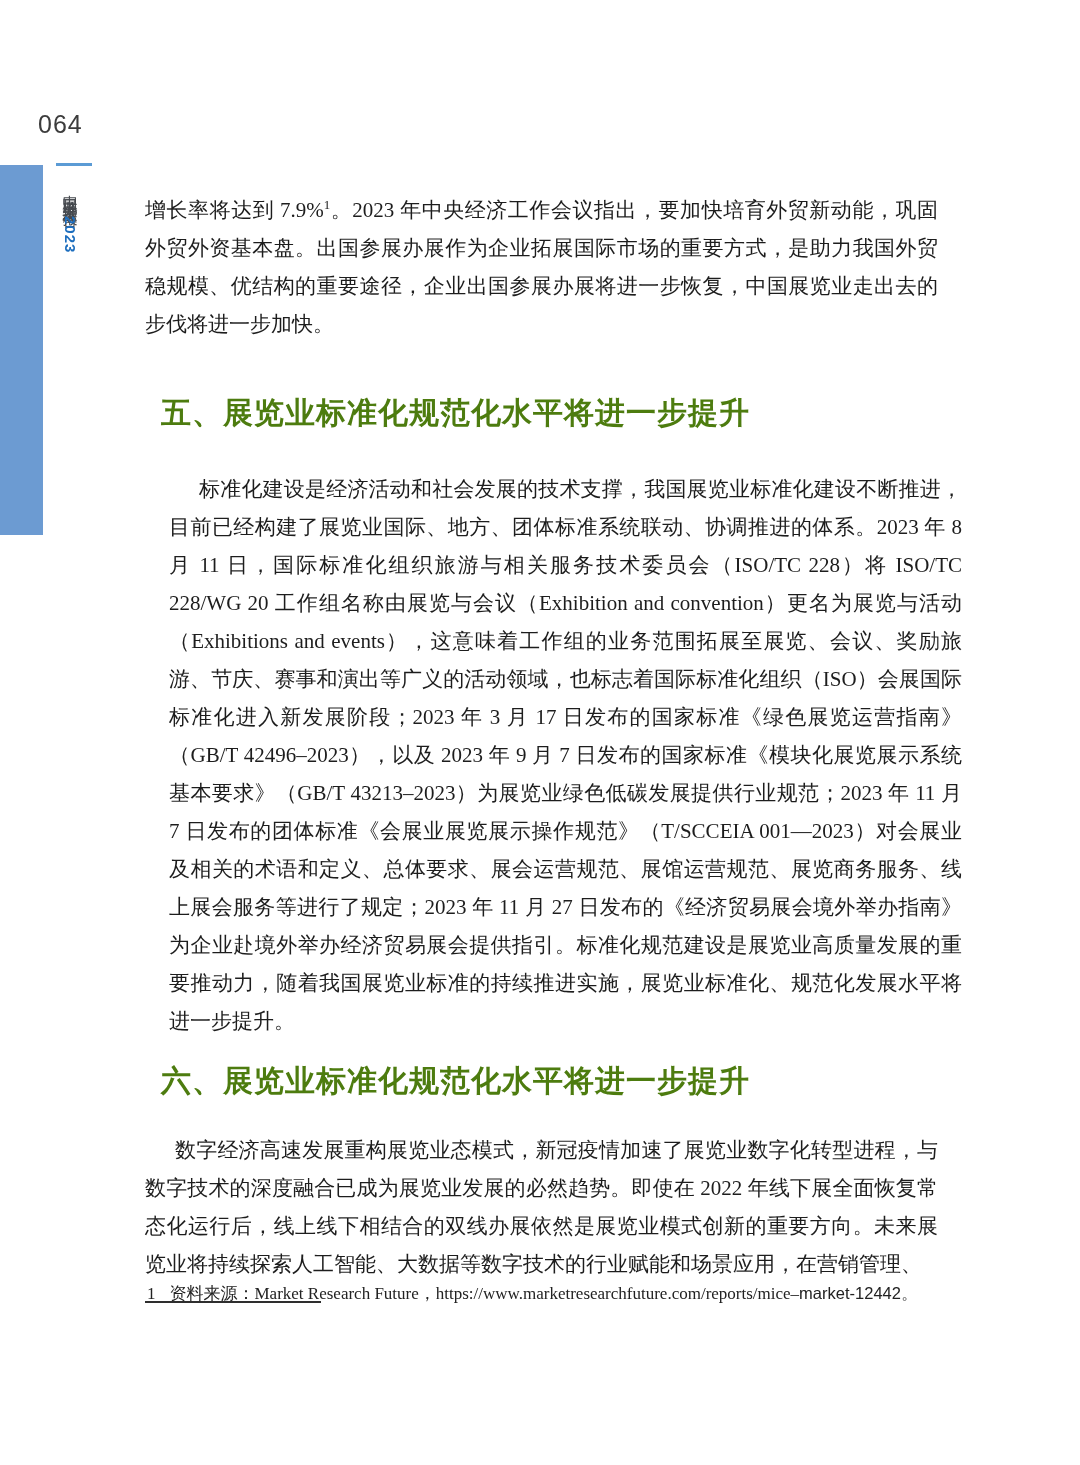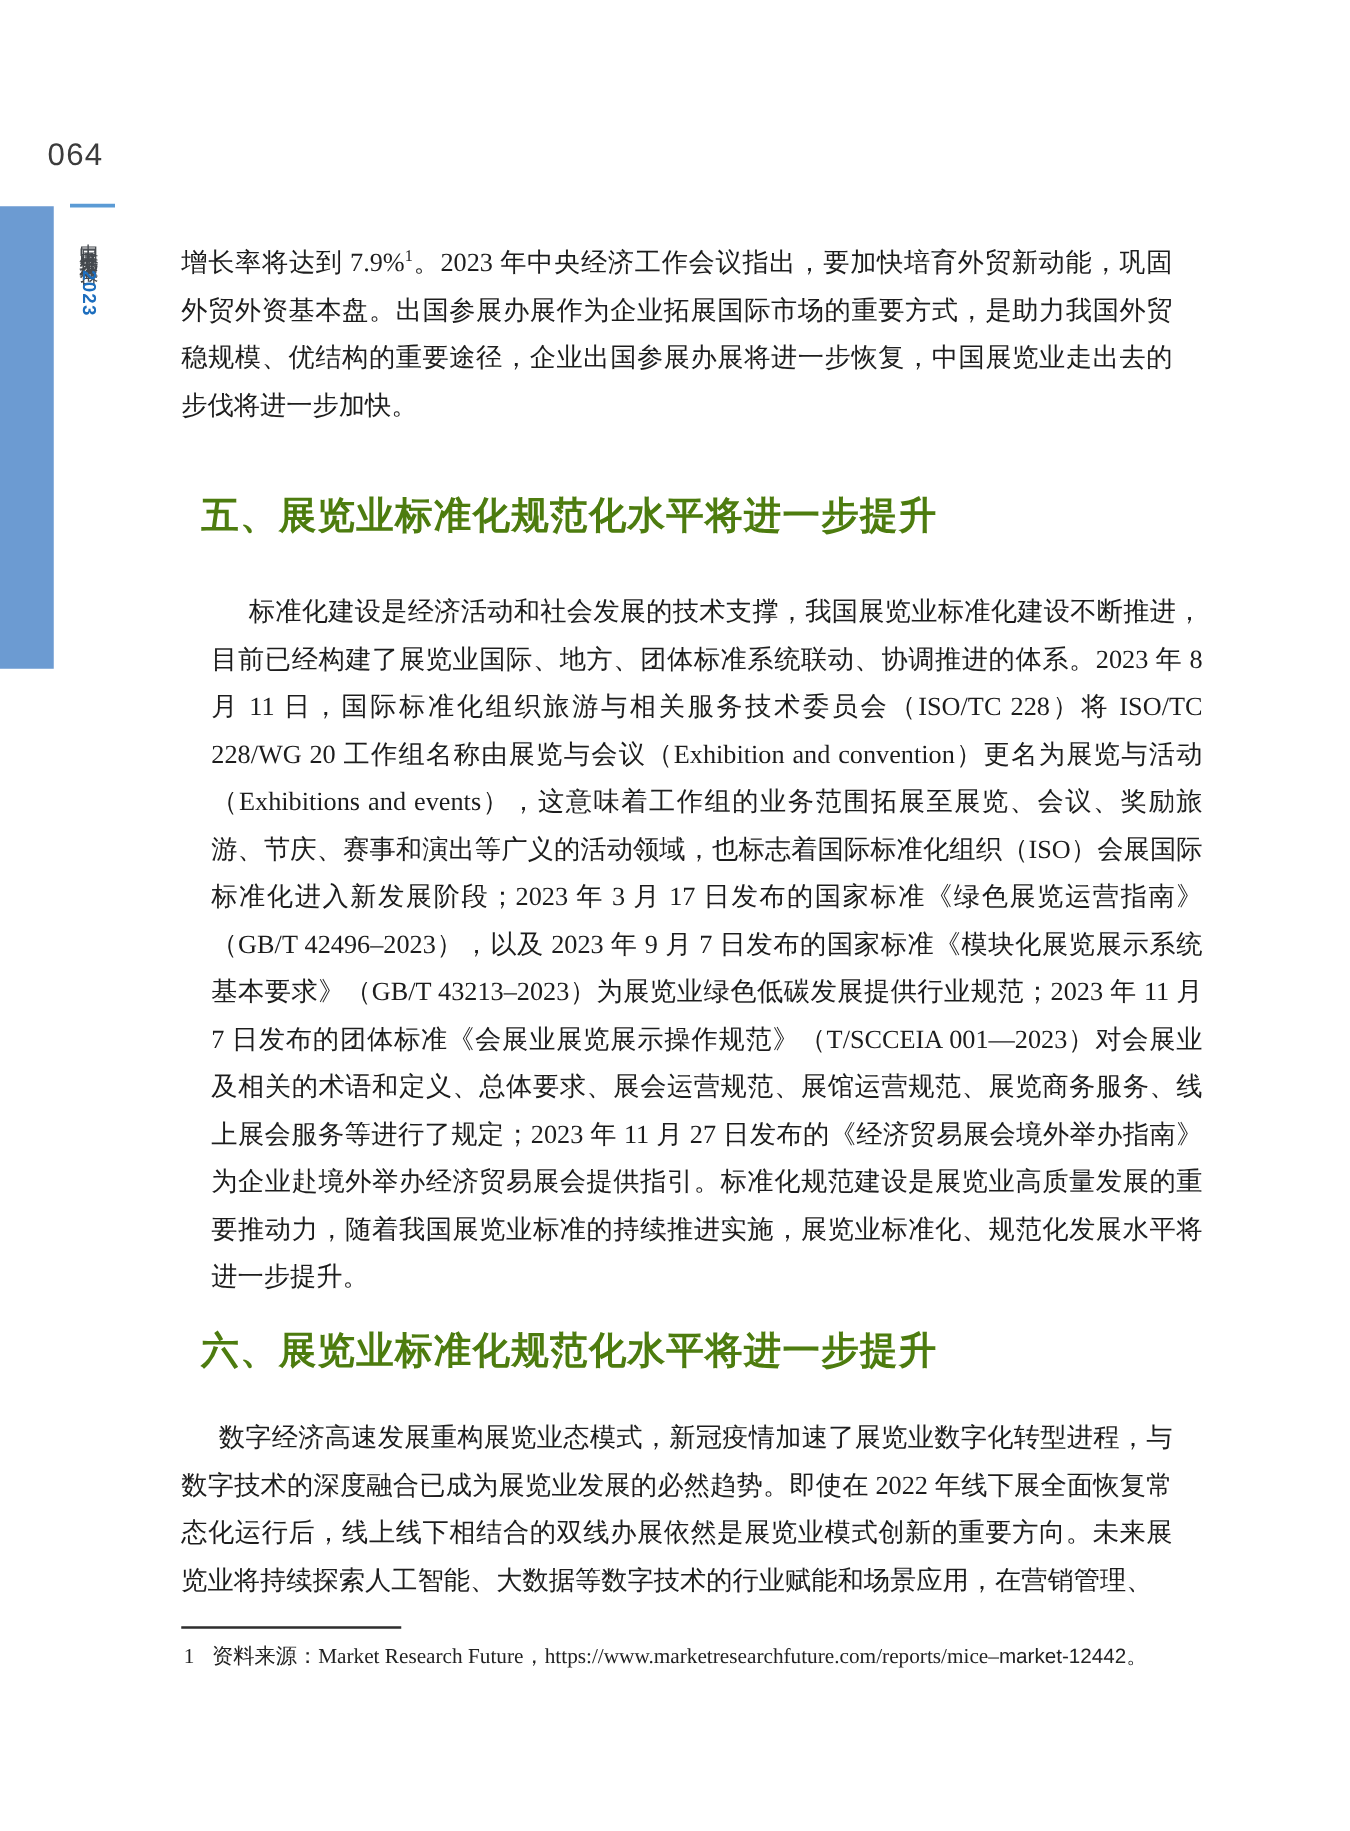--- a/index.html
+++ b/index.html
@@ -90,21 +90,21 @@
 
   
   .footnote-divider {
     position: absolute;
     left: 145px; top: 1301px;
     width: 176px; height: 2px;
     background: #2e2e2e;
   }
   .footnote {
     position: absolute;
-    left: 147px; top: 1312px;
+    left: 147px; top: 1280px;
     width: 810px;
     font-size: 17px;
     line-height: 26px;
     color: #222222;
   }
   .footnote .marker { display: inline-block; margin-right: 14px; }
   .footnote .url-sans {
     font-family: "Liberation Sans", "DejaVu Sans", sans-serif;
     font-size: 16.5px;
   }

